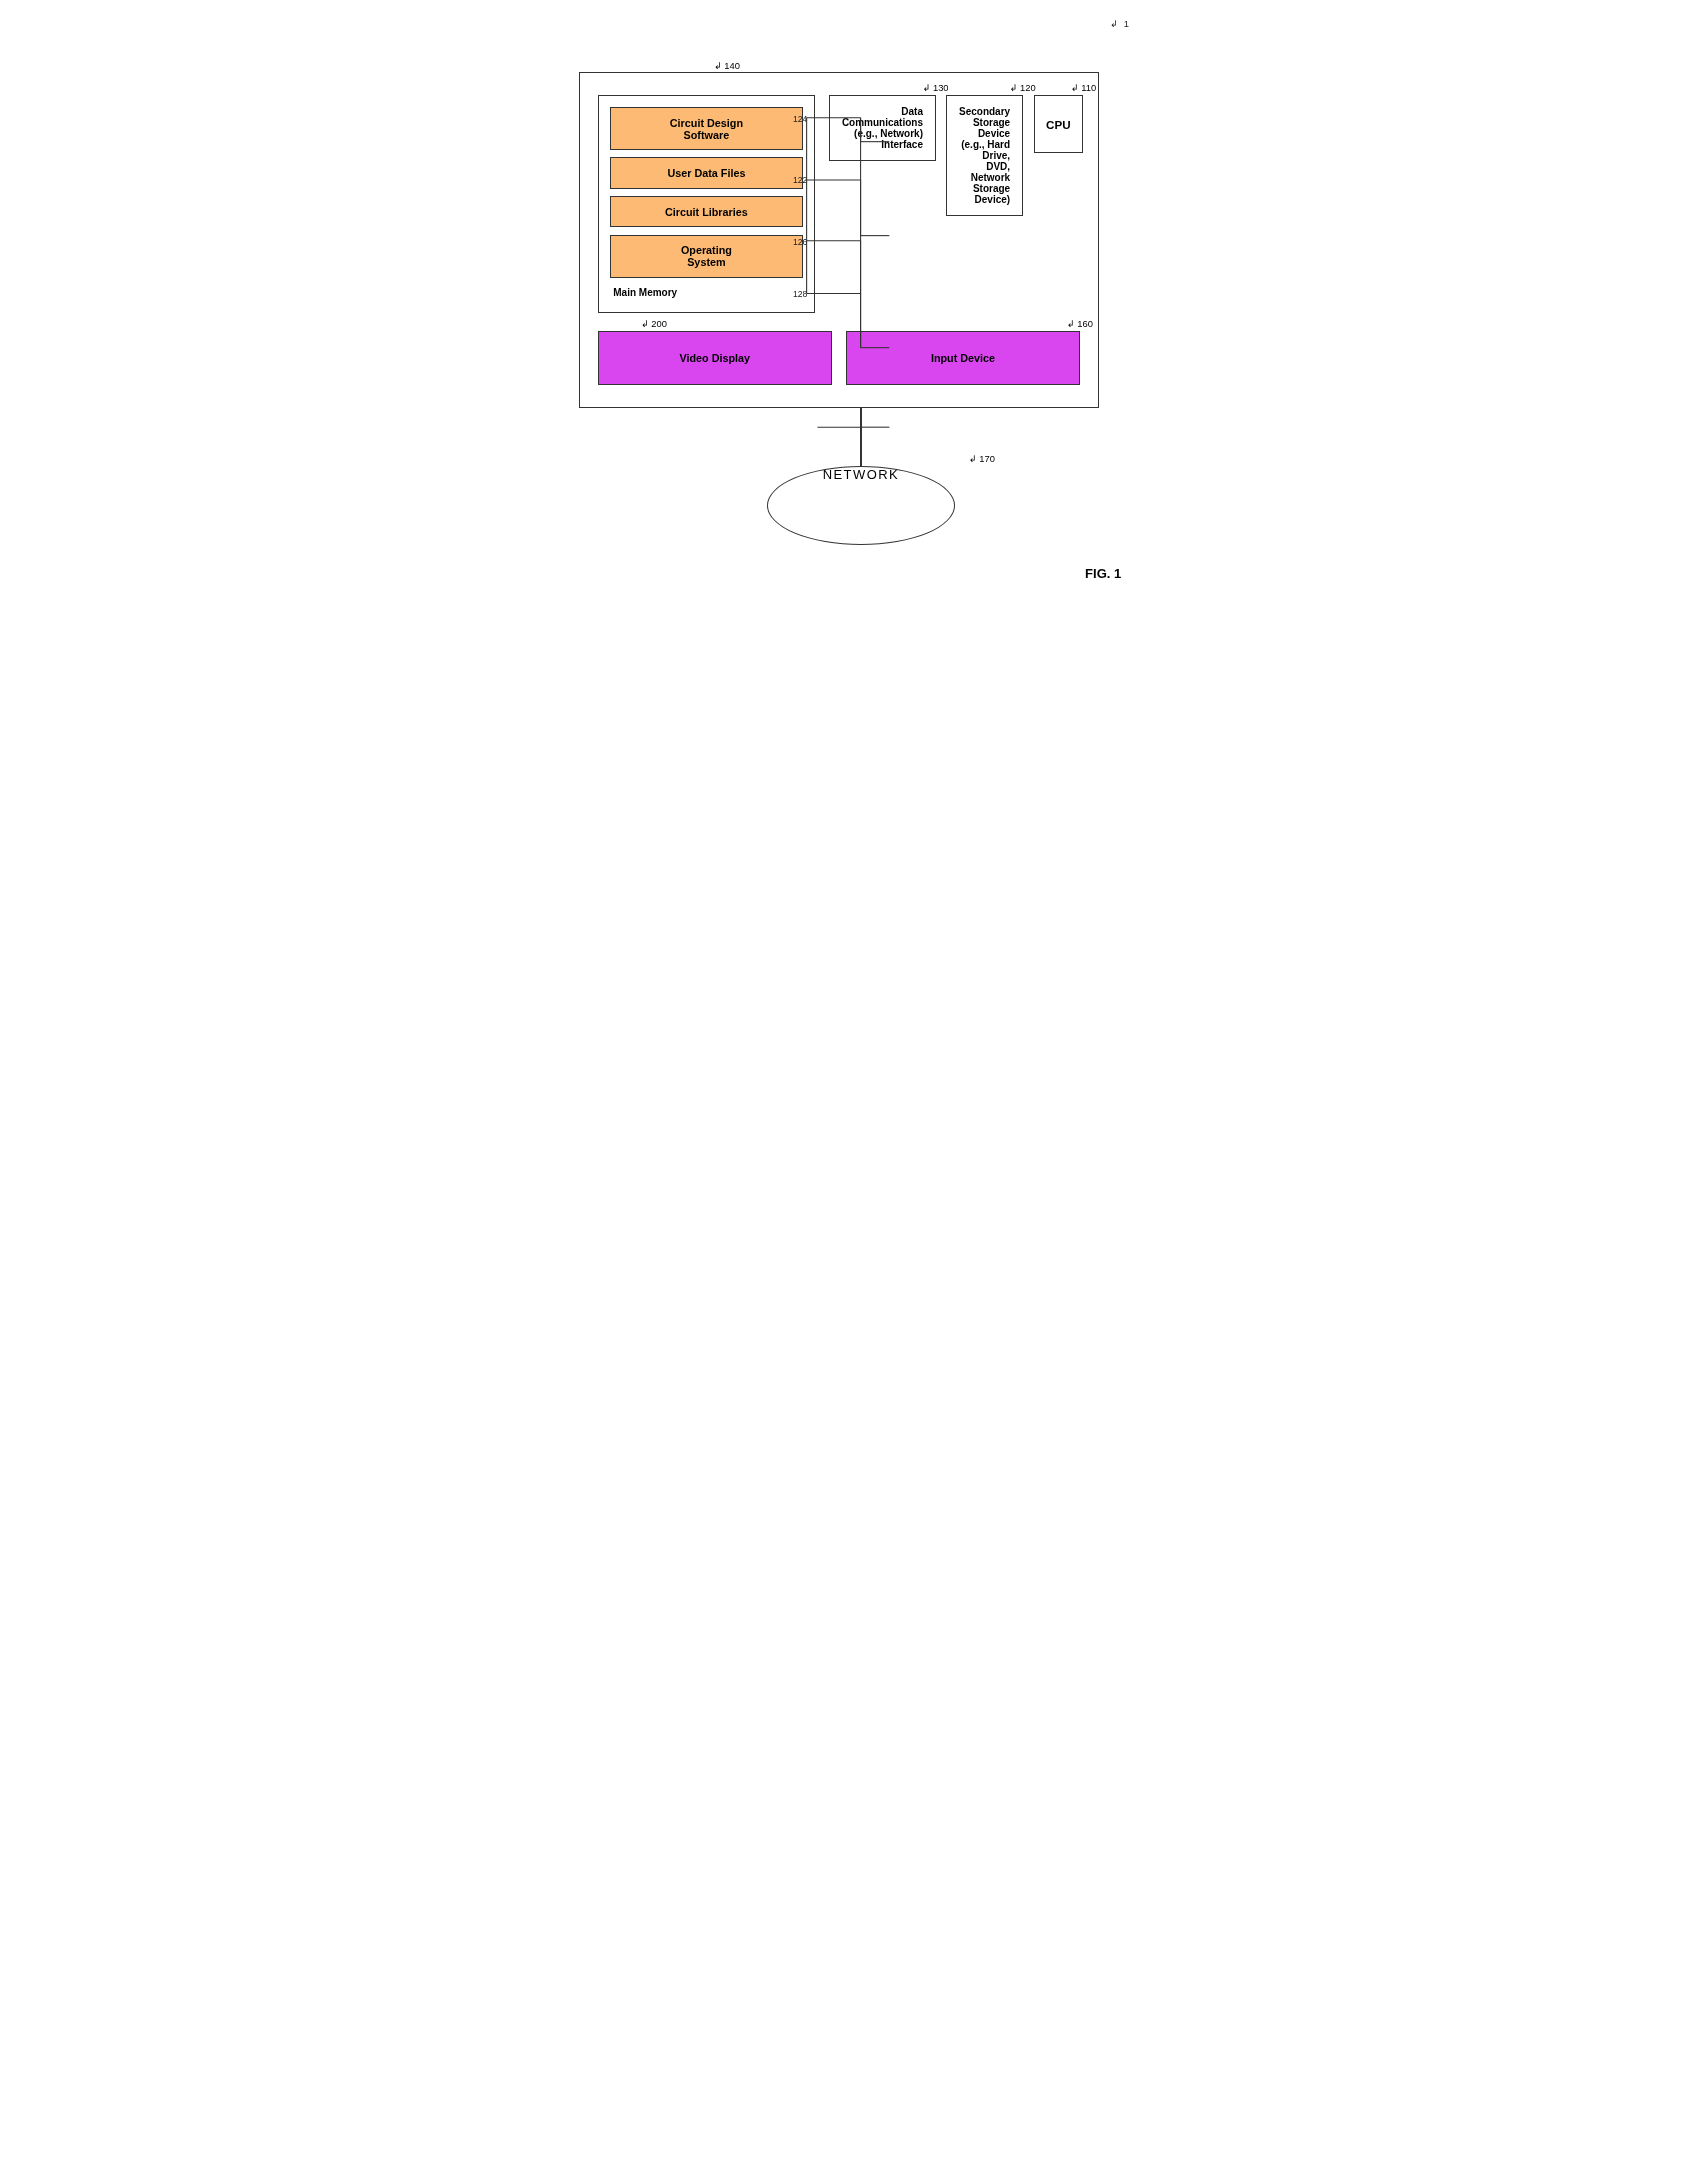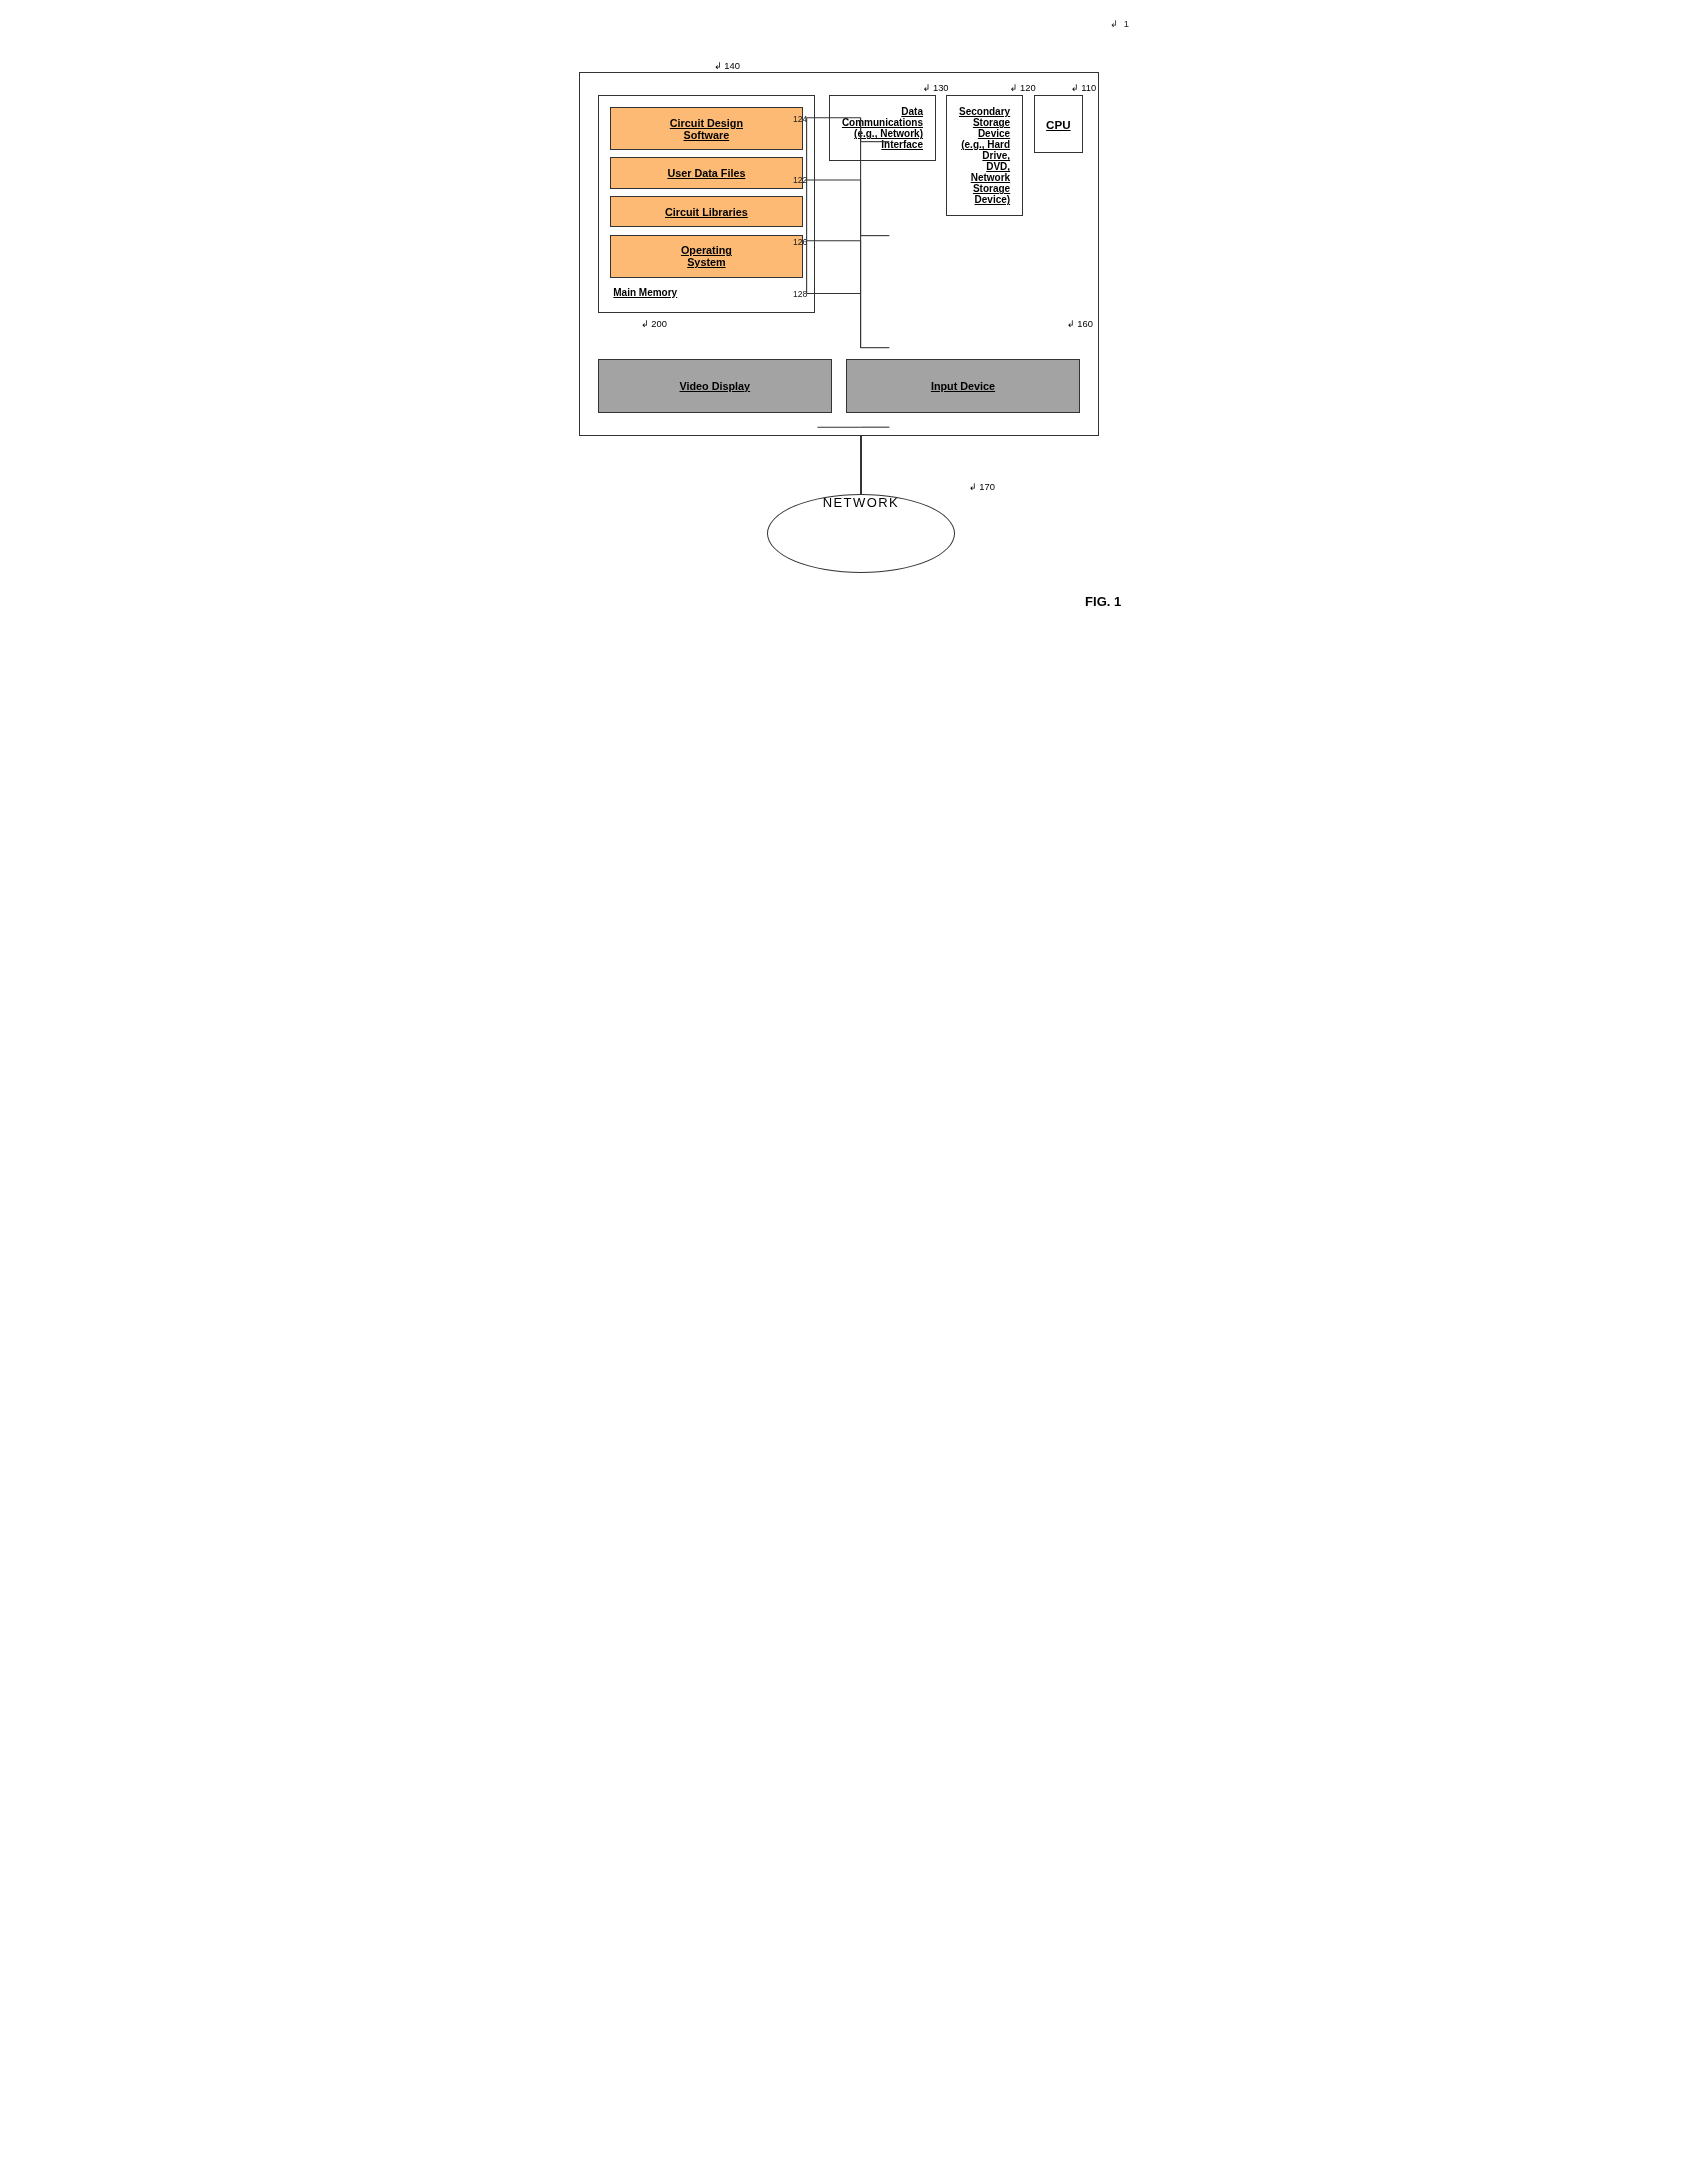--- a/index.html
+++ b/index.html
@@ -103,24 +103,23 @@
       gap: 14.4px;
       margin-top: 18px;
     }
 
     .bottom-box {
       border: 1.4px solid #333;
       padding: 20px 11.6px;
       text-align: center;
       font-size: 10.8px;
       font-weight: bold;
-      background: #a3a3a3;
+      background: #d946ef;
       position: relative;
       flex: 1;
-      margin-top: 28px;
     }
 
     
     .diagram-svg {
       position: absolute;
       top: 0;
       left: 0;
       width: 100%;
       height: 100%;
       pointer-events: none;
@@ -164,21 +163,20 @@
       margin-top: 21.7px;
       padding-right: 21.7px;
     }
 
     
     
 
     .diagram-wrapper {
       position: relative;
       width: 469px;
-      text-decoration: underline;
     }
 
   </style>
 </head>
 <body>
 
 <div class="page-container">
 
   <div style="position: relative; height: 29px;">
     <div class="ref-label" style="right: 3.6px; top: 3.6px;">

